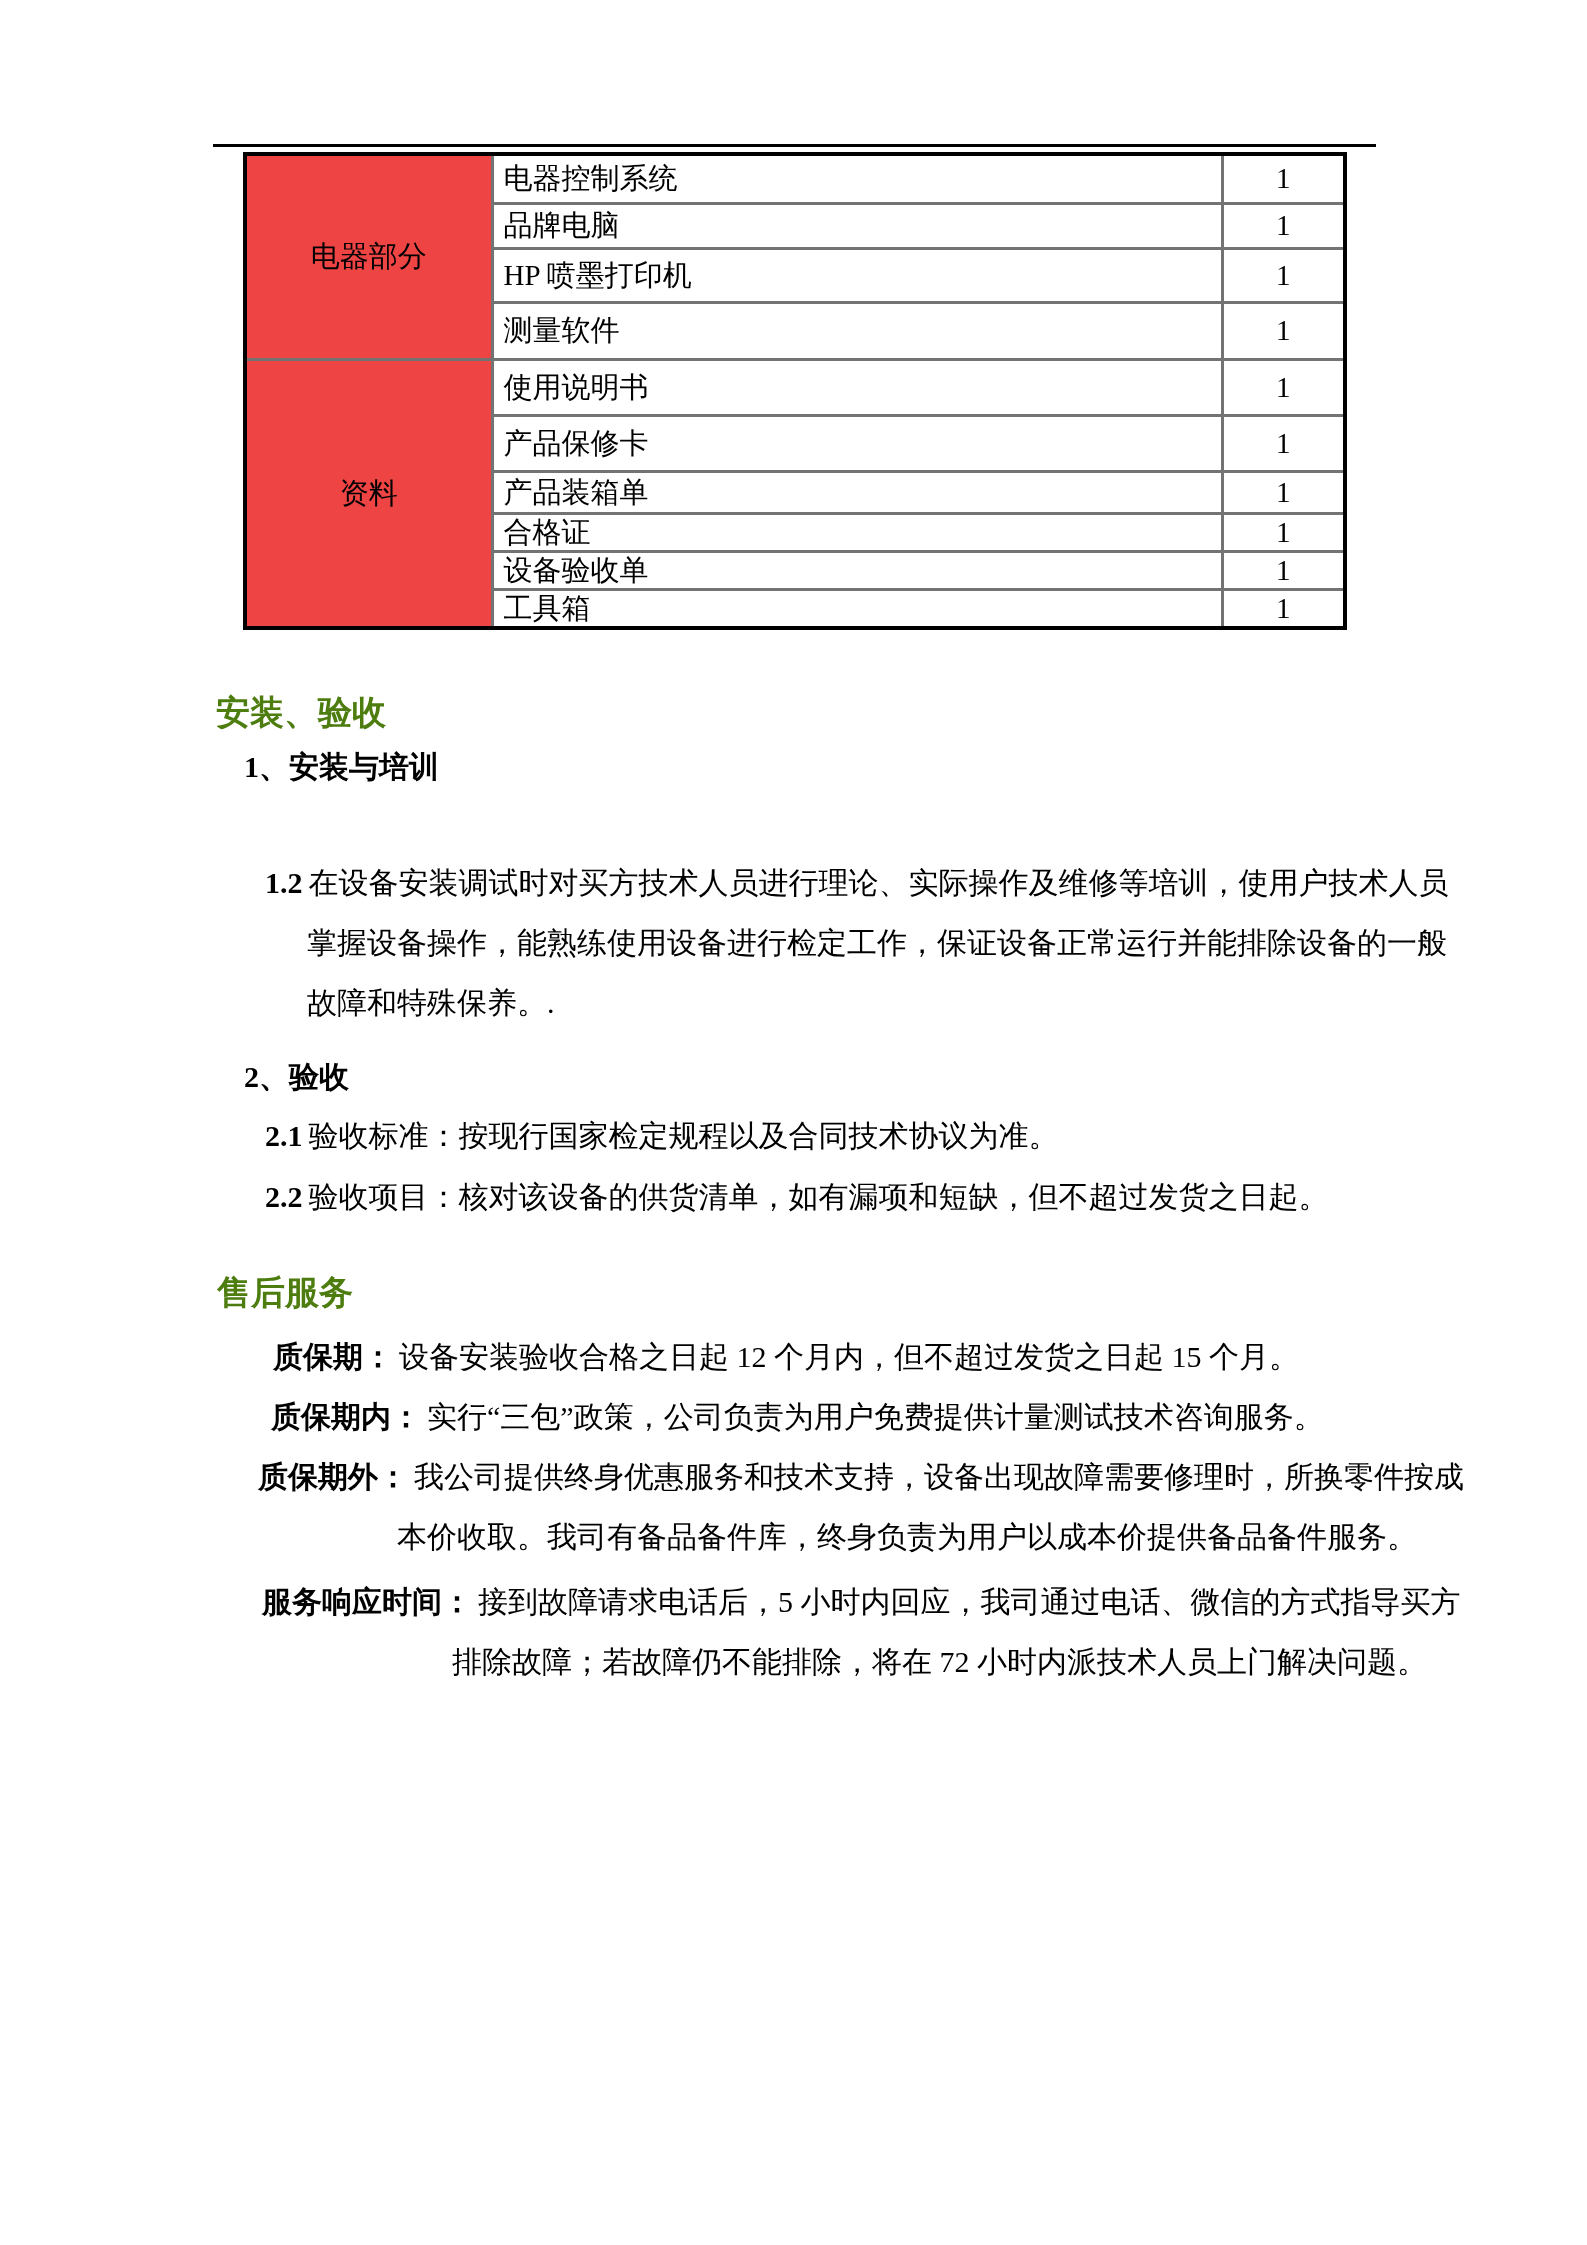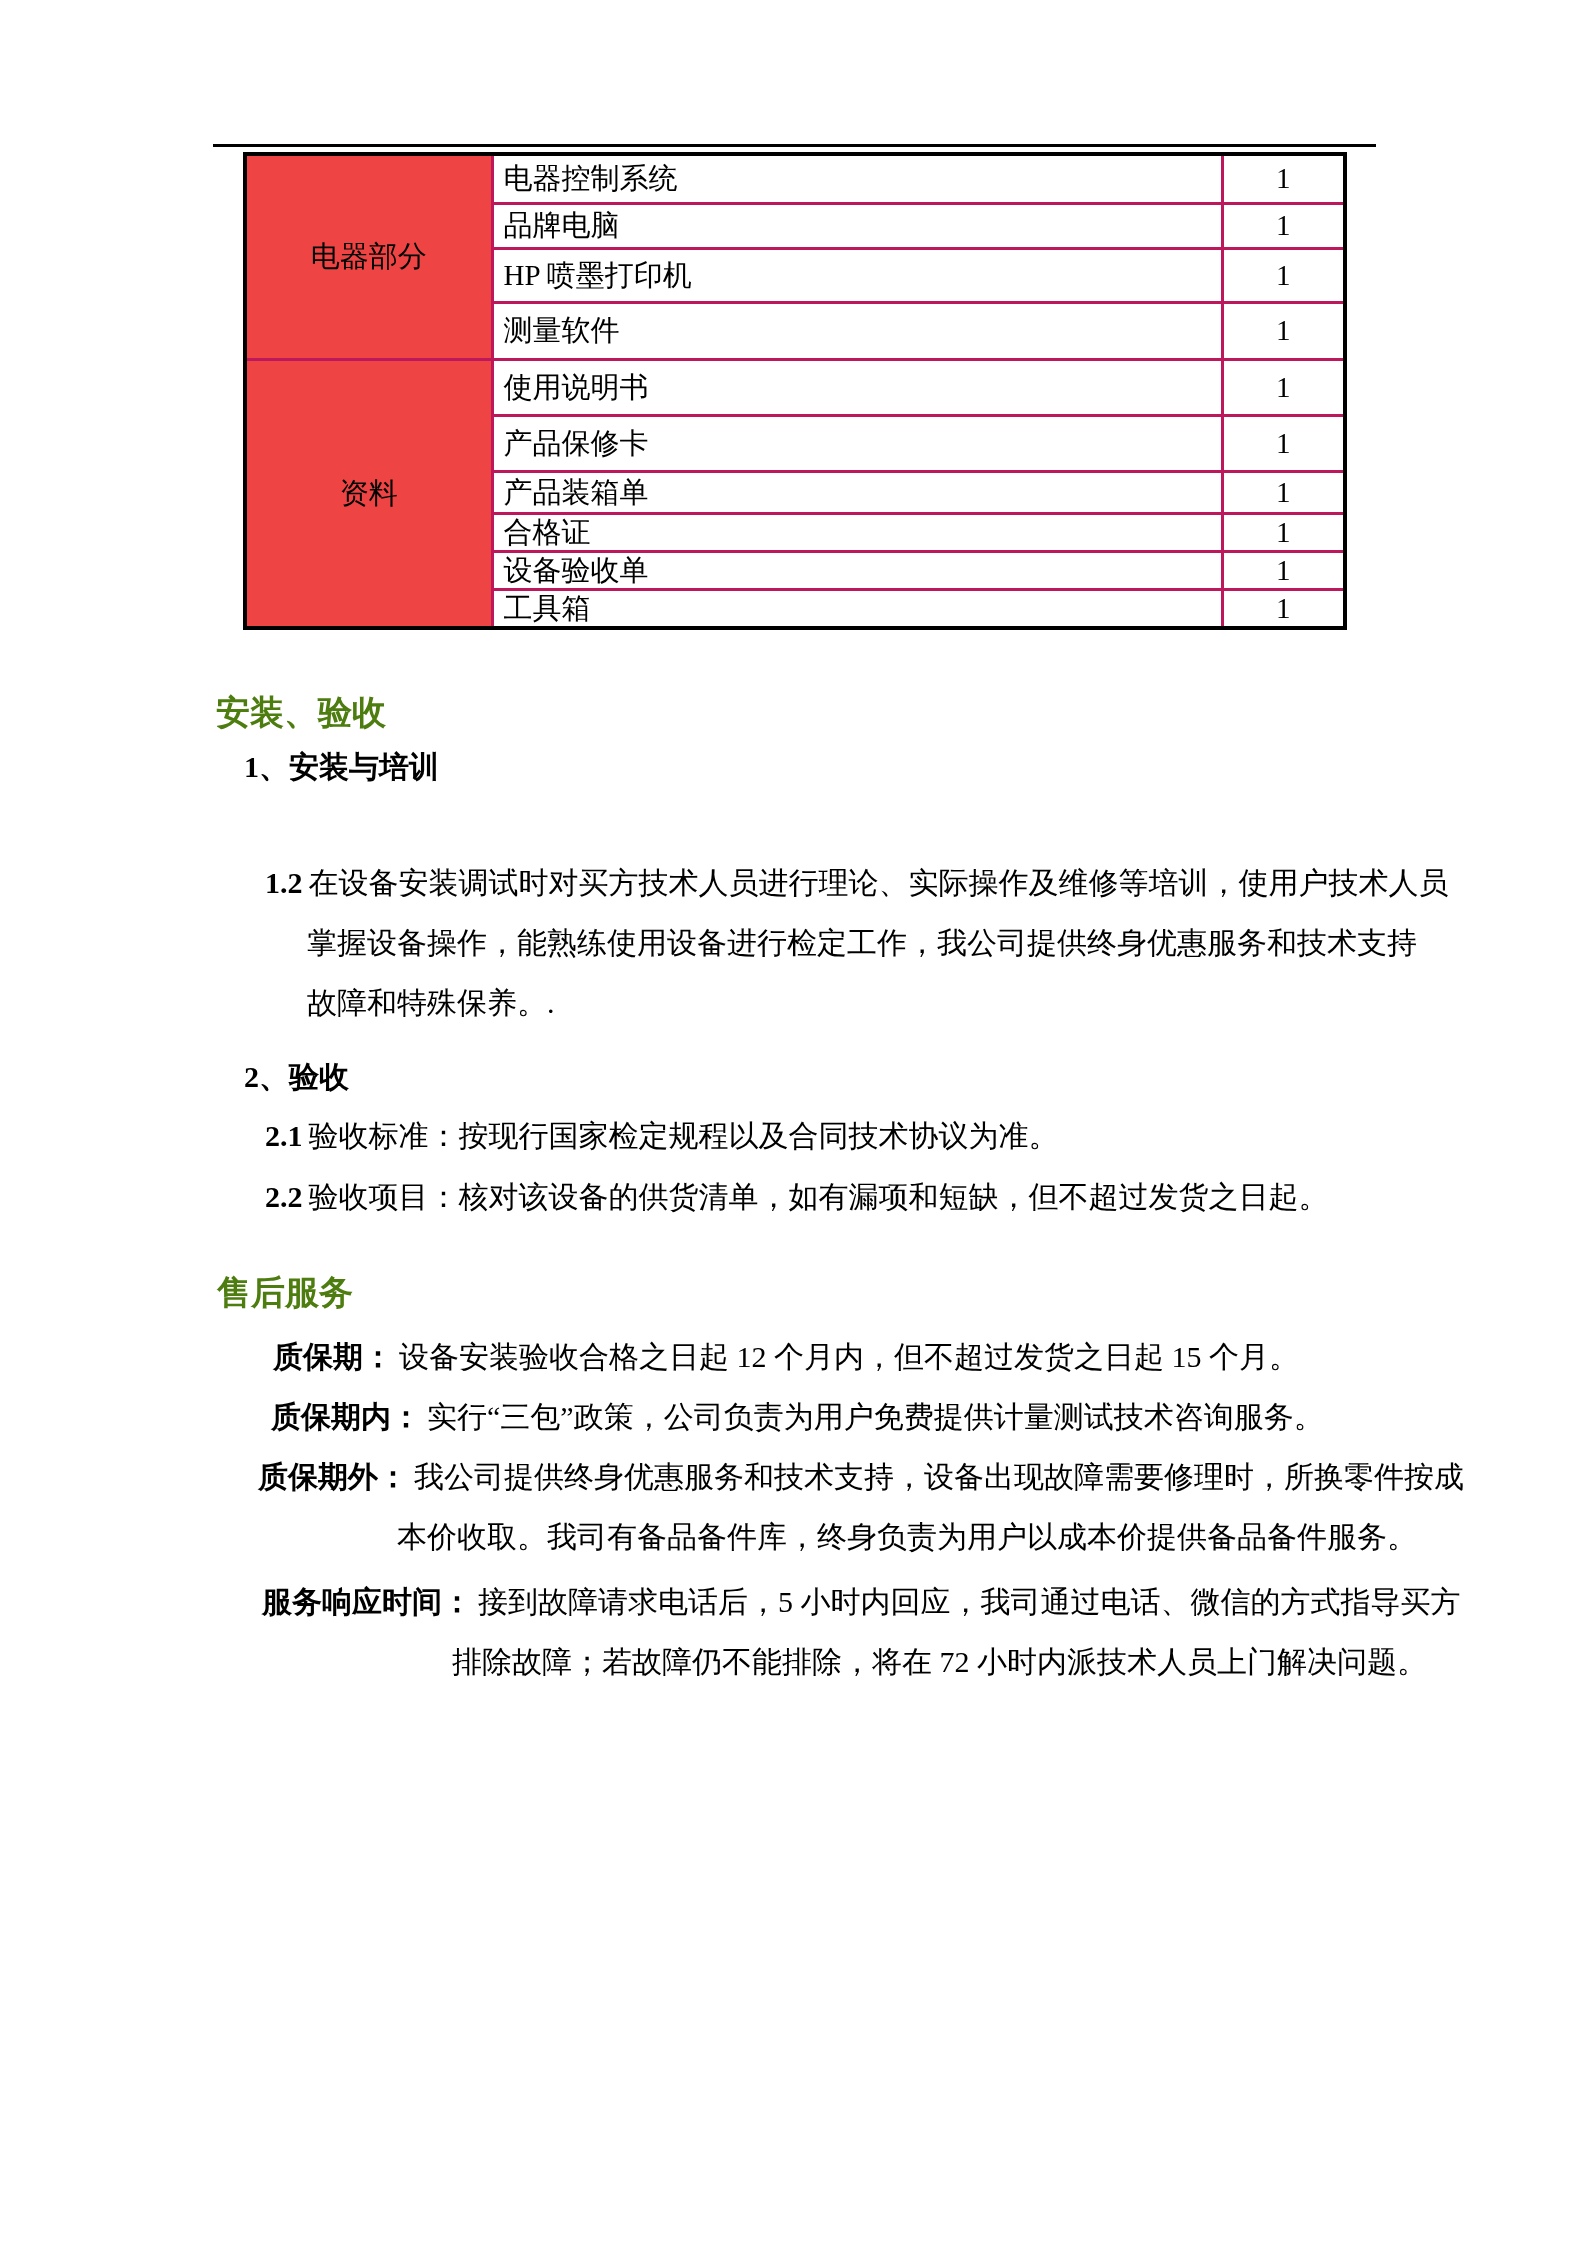--- a/index.html
+++ b/index.html
@@ -20,21 +20,21 @@
   }
   table.packing{
     position:absolute;
     left:243px;top:152px;
     width:1100px;
     border-collapse:collapse;
     table-layout:fixed;
     font-size:29px;
   }
   table.packing td{
-    border:3px solid #be185d;
+    border:3px solid #737373;
     vertical-align:middle;
     line-height:1;
     overflow:hidden;
   }
   table.packing{border:4px solid #000000;}
   td.group{
     background:#ef4444;
     text-align:center;
   }
   td.item{padding-left:10px;}
@@ -122,21 +122,21 @@
 
   <div class="abs body-line" style="left:244px;top:737px;">
     <span class="b">1、</span><span class="b">安装与培训</span>
   </div>
 
 
   <div class="abs body-line" style="left:265px;top:853px;">
     <div class="pline">
       <span class="num">1.2</span><span>在设备安装调试时对买方技术人员进行理论、实际操作及维修等培训，使用户技术人员</span>
     </div>
-    <div class="pline" style="padding-left:42px;">掌握设备操作，能熟练使用设备进行检定工作，我公司提供终身优惠服务和技术支持</div>
+    <div class="pline" style="padding-left:42px;">掌握设备操作，能熟练使用设备进行检定工作，保证设备正常运行并能排除设备的一般</div>
     <div class="pline" style="padding-left:42px;">故障和特殊保养。.</div>
   </div>
 
   <div class="abs body-line" style="left:244px;top:1047px;">
     <span class="b">2、</span><span class="b">验收</span>
   </div>
 
   <div class="abs body-line" style="left:265px;top:1106px;">
     <span class="num">2.1</span><span>验收标准：按现行国家检定规程以及合同技术协议为准。</span>
   </div>

